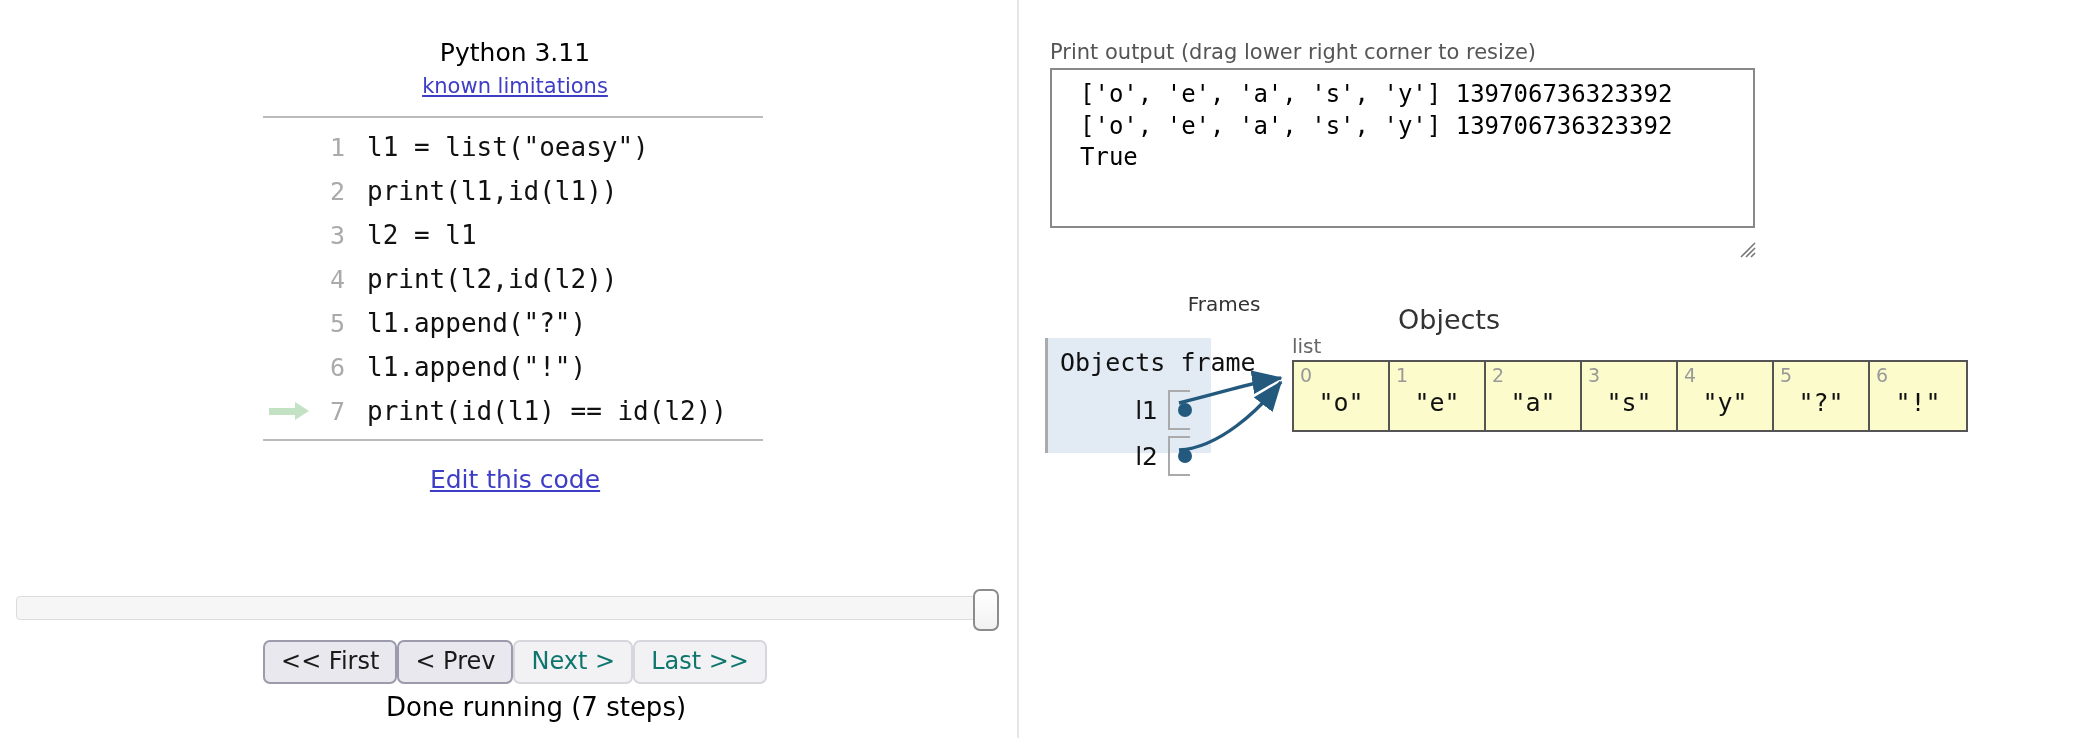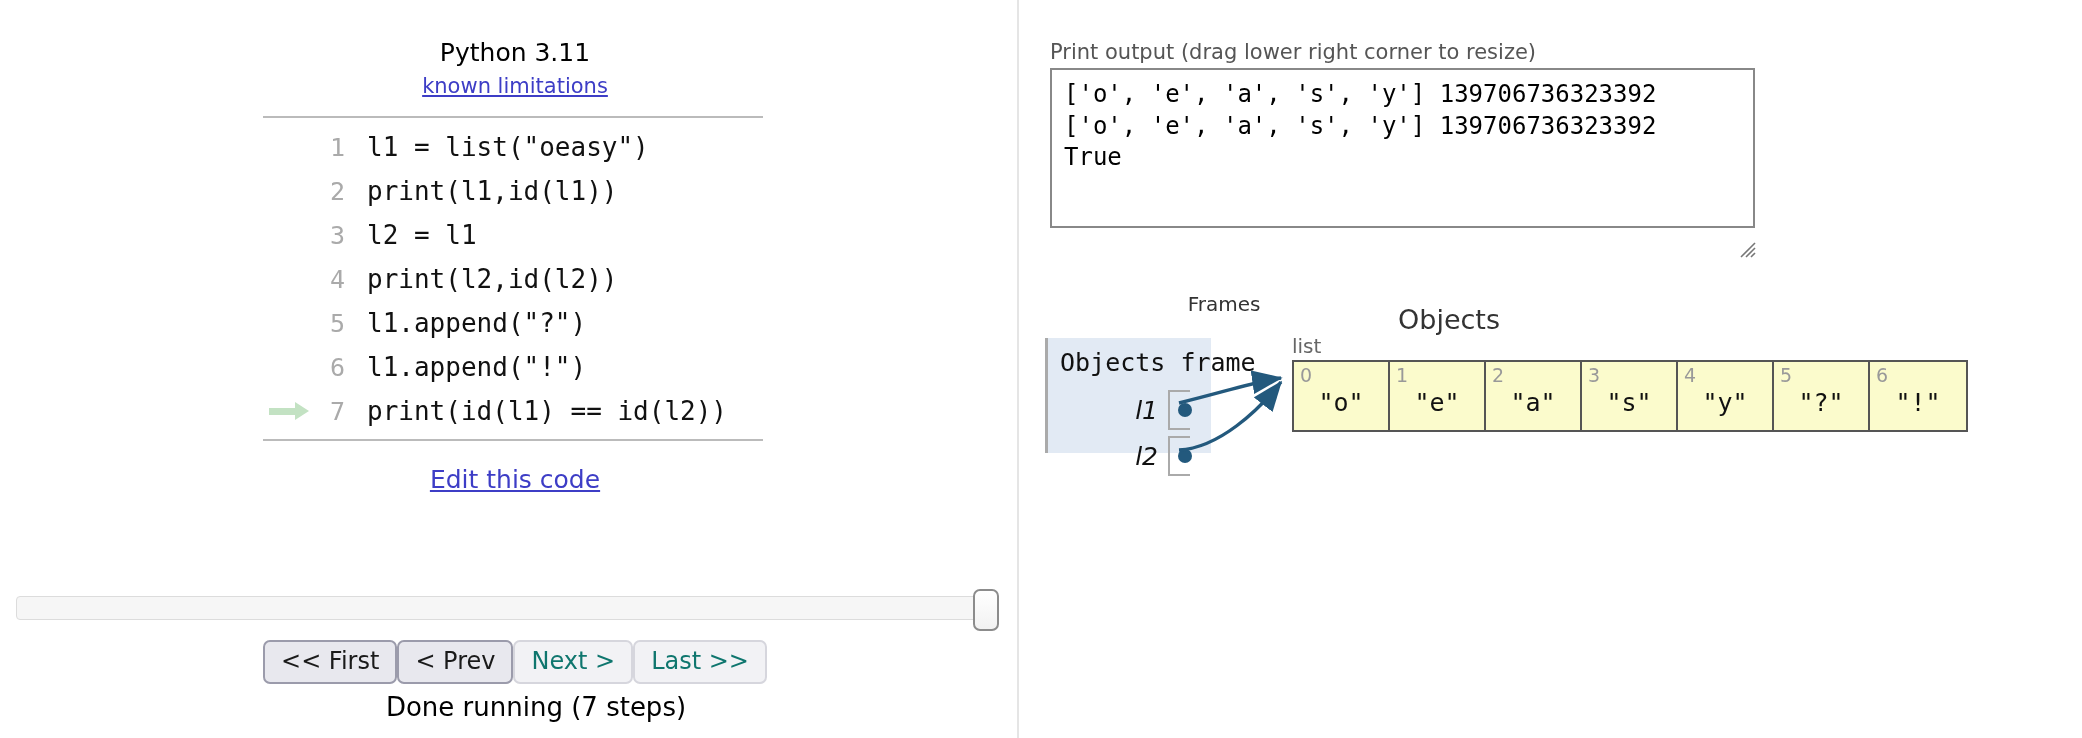--- a/index.html
+++ b/index.html
@@ -216,21 +216,21 @@
   }
   #print-output-box {
     position: absolute;
     left: 31px;
     top: 68px;
     width: 705px;
     height: 160px;
     background: #ffffff;
     border: 2px solid #888888;
     box-sizing: border-box;
-    padding: 9px 12px;
+    padding: 9px 28px;
     font-family: "DejaVu Sans Mono", "Liberation Mono", monospace;
     font-size: 24px;
     line-height: 1.32;
     color: #000;
     white-space: pre;
     overflow: hidden;
   }
   #print-output-resize {
     position: absolute;
     left: 719px;
@@ -278,21 +278,20 @@
     font-family: "DejaVu Sans Mono", "Liberation Mono", monospace;
     font-size: 25px;
     color: #111;
     white-space: nowrap;
   }
   .var-row {
     position: absolute;
     height: 40px;
     display: flex;
     align-items: center;
-    font-style: italic;
   }
   .var-name {
     font-size: 25px;
     color: #111;
     text-align: right;
     width: 100px;
     padding-right: 10px;
   }
   .var-slot {
     width: 34px;

